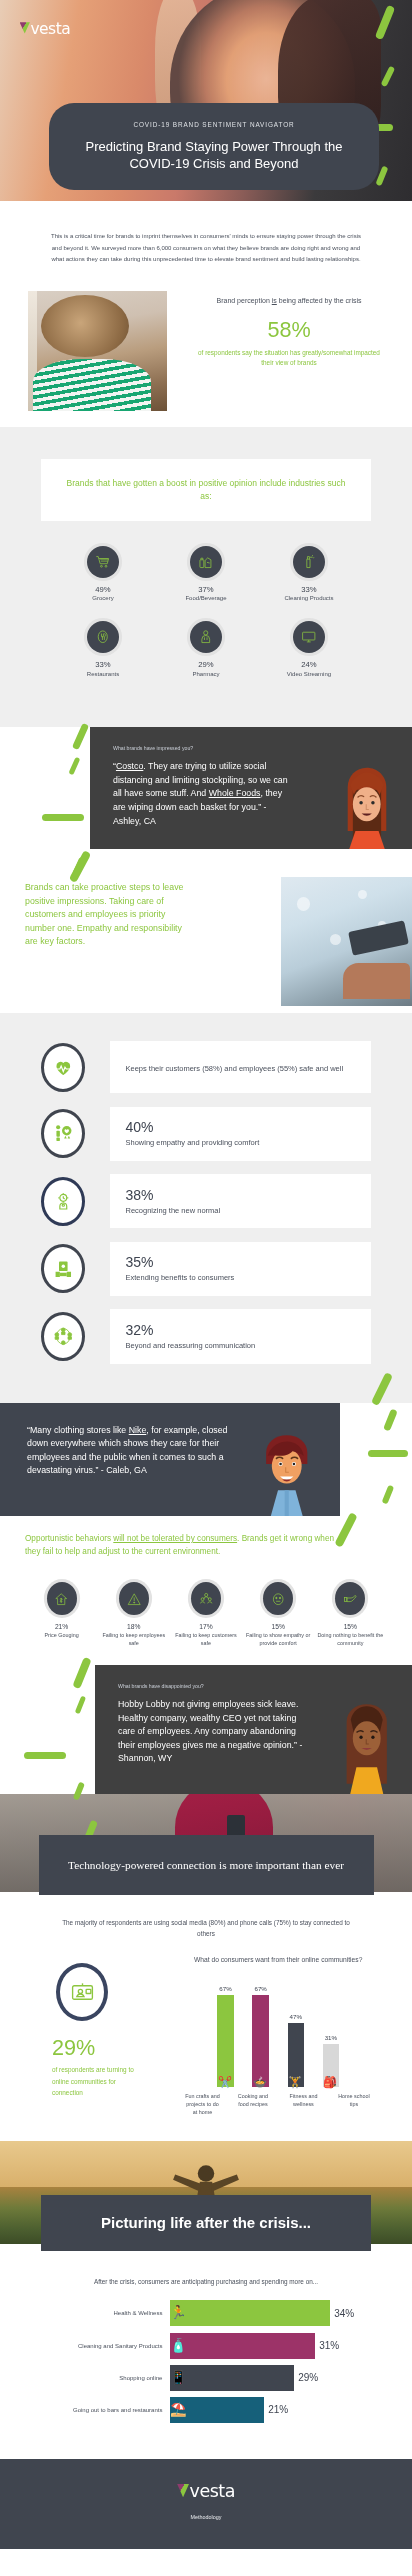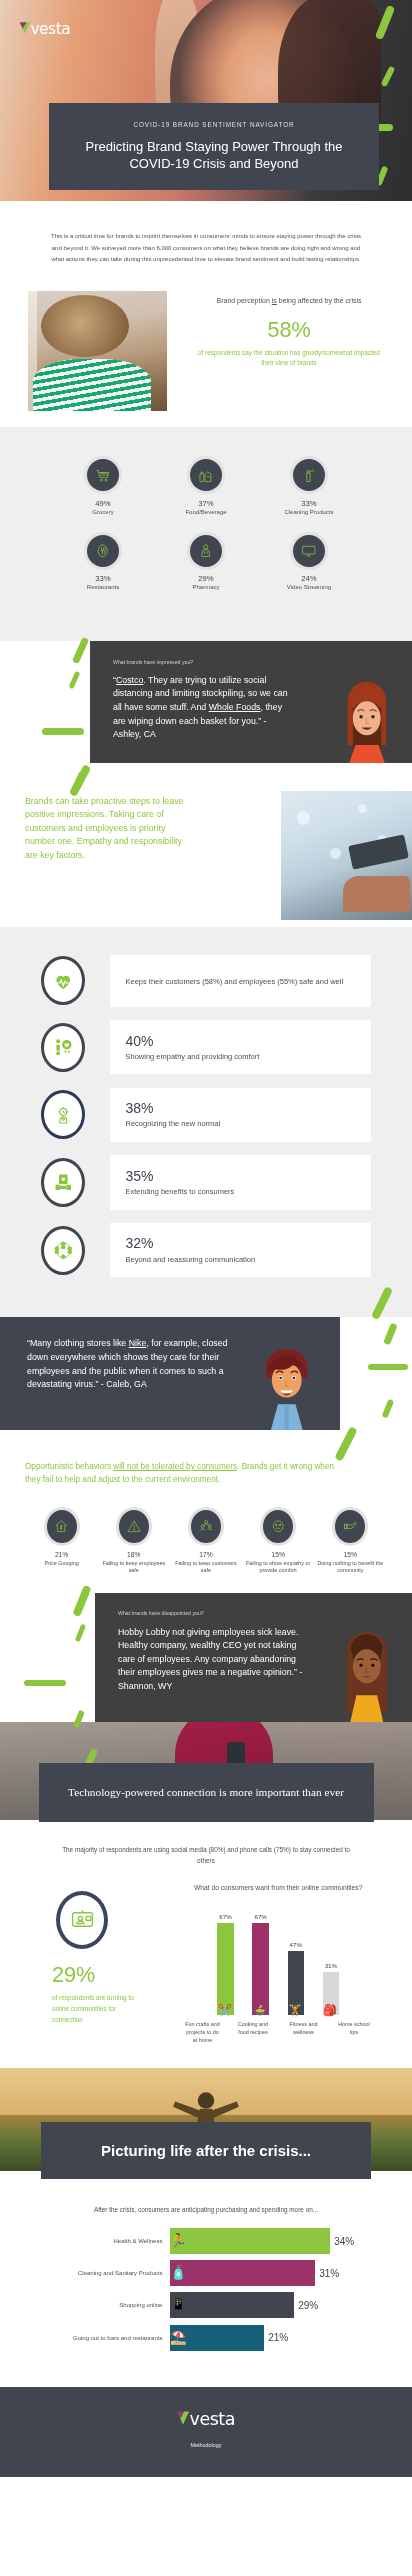--- a/index.html
+++ b/index.html
@@ -46,20 +46,21 @@
     background: linear-gradient(120deg, #8f3b6d 0%, #8f3b6d 38%, #8cc63f 39%, #8cc63f 100%);
     clip-path: polygon(0 0, 100% 0, 50% 100%);
     margin-right: 0.5px;
   }
   .logo-text { font-size: 15.5px; font-weight: 400; color: #ffffff; letter-spacing: -0.5px; line-height: 1; font-family: "DejaVu Sans", sans-serif; }
 
   .hero-card {
     position: absolute; left: 49px; top: 103px; width: 330px;
     background: #40454f; padding: 17.5px 25px 17.5px; z-index: 5;
     text-align: center;
+    border-radius: 25px;
   }
   .hero-eyebrow { color: #dfe2e6; font-size: 6.4px; letter-spacing: 0.9px; margin-bottom: 10.3px; }
   .hero-title { color: #ffffff; font-size: 13px; line-height: 1.34; font-weight: 400; }
 
   
   .slash { position: absolute; background: #8cc63f; border-radius: 7.2px; z-index: 4; }
 
   
   .intro { padding: 30px 49px 0; text-align: center; }
   .intro p { font-size: 6px; line-height: 1.95; color: #4a505c; }
@@ -128,21 +129,21 @@
   .action-circ svg { width: 20.6px; height: 20.6px; }
   .action-card { background: #ffffff; flex: 1; padding: 12.4px 15.5px; min-height: 52px; display: flex; flex-direction: column; justify-content: center; }
   .action-pct { font-size: 14px; color: #3e4450; line-height: 1.15; margin-bottom: 2.1px; }
   .action-lbl { font-size: 7.5px; color: #4a505c; line-height: 1.5; }
 
   
   .quote2-wrap { position: relative; }
   .quote2-box { background: #40454f; width: 340px; padding: 20.6px 98px 20.6px 27px; position: relative; min-height: 113px; }
 
   
-  .sec-opportunistic { padding: 30px 0 0; position: relative; }
+  .sec-opportunistic { padding: 16px 0 0; position: relative; }
   .opp-txt { width: 319px; margin-left: 25px; font-size: 8.2px; line-height: 1.6; color: #8cc63f; }
   .opp-txt u { text-decoration: underline; }
   .opp-grid { display: flex; width: 361px; margin: 24px auto 0; }
   .opp-cell { width: 20%; text-align: center; padding: 0 3.1px; }
   .opp-circ { width: 30px; height: 33px; border-radius: 50%; background: #40454f; margin: 0 auto 8.2px;
     display: flex; align-items: center; justify-content: center; box-shadow: 0 0 0 3.1px #e2e2e2; }
   .opp-circ svg { width: 14.4px; height: 14.4px; }
   .opp-pct { font-size: 6.7px; color: #3e4450; margin-bottom: 1.5px; }
   .opp-lbl { font-size: 5.4px; color: #4a505c; line-height: 1.45; }
 
@@ -249,20 +250,23 @@
     <div class="perception-txt">
       <div class="perception-head">
         <span>Brand perception </span><u>is</u><span> being affected by the crisis</span>
       </div>
       <div class="big-pct">58%</div>
       <div class="perception-sub">of respondents say the situation has greatly/somewhat impacted their view of brands</div>
     </div>
   </div>
 
   <div class="sec-industries">
+    <div class="white-band">
+      <h3>Brands that have gotten a boost in positive opinion include industries such as:</h3>
+    </div>
     <div class="icon-grid">
 
       <div class="icon-cell">
         <div class="circ">
           <svg viewBox="0 0 24 24" fill="none" stroke="#8cc63f" stroke-width="1.2">
               <path d="M2 4h3l3 11h11l2-8H6"></path>
               <circle cx="10" cy="19" r="1.4"></circle>
               <circle cx="17" cy="19" r="1.4"></circle>
               <path d="M8 8h13M9 11h11"></path>
             </svg>

